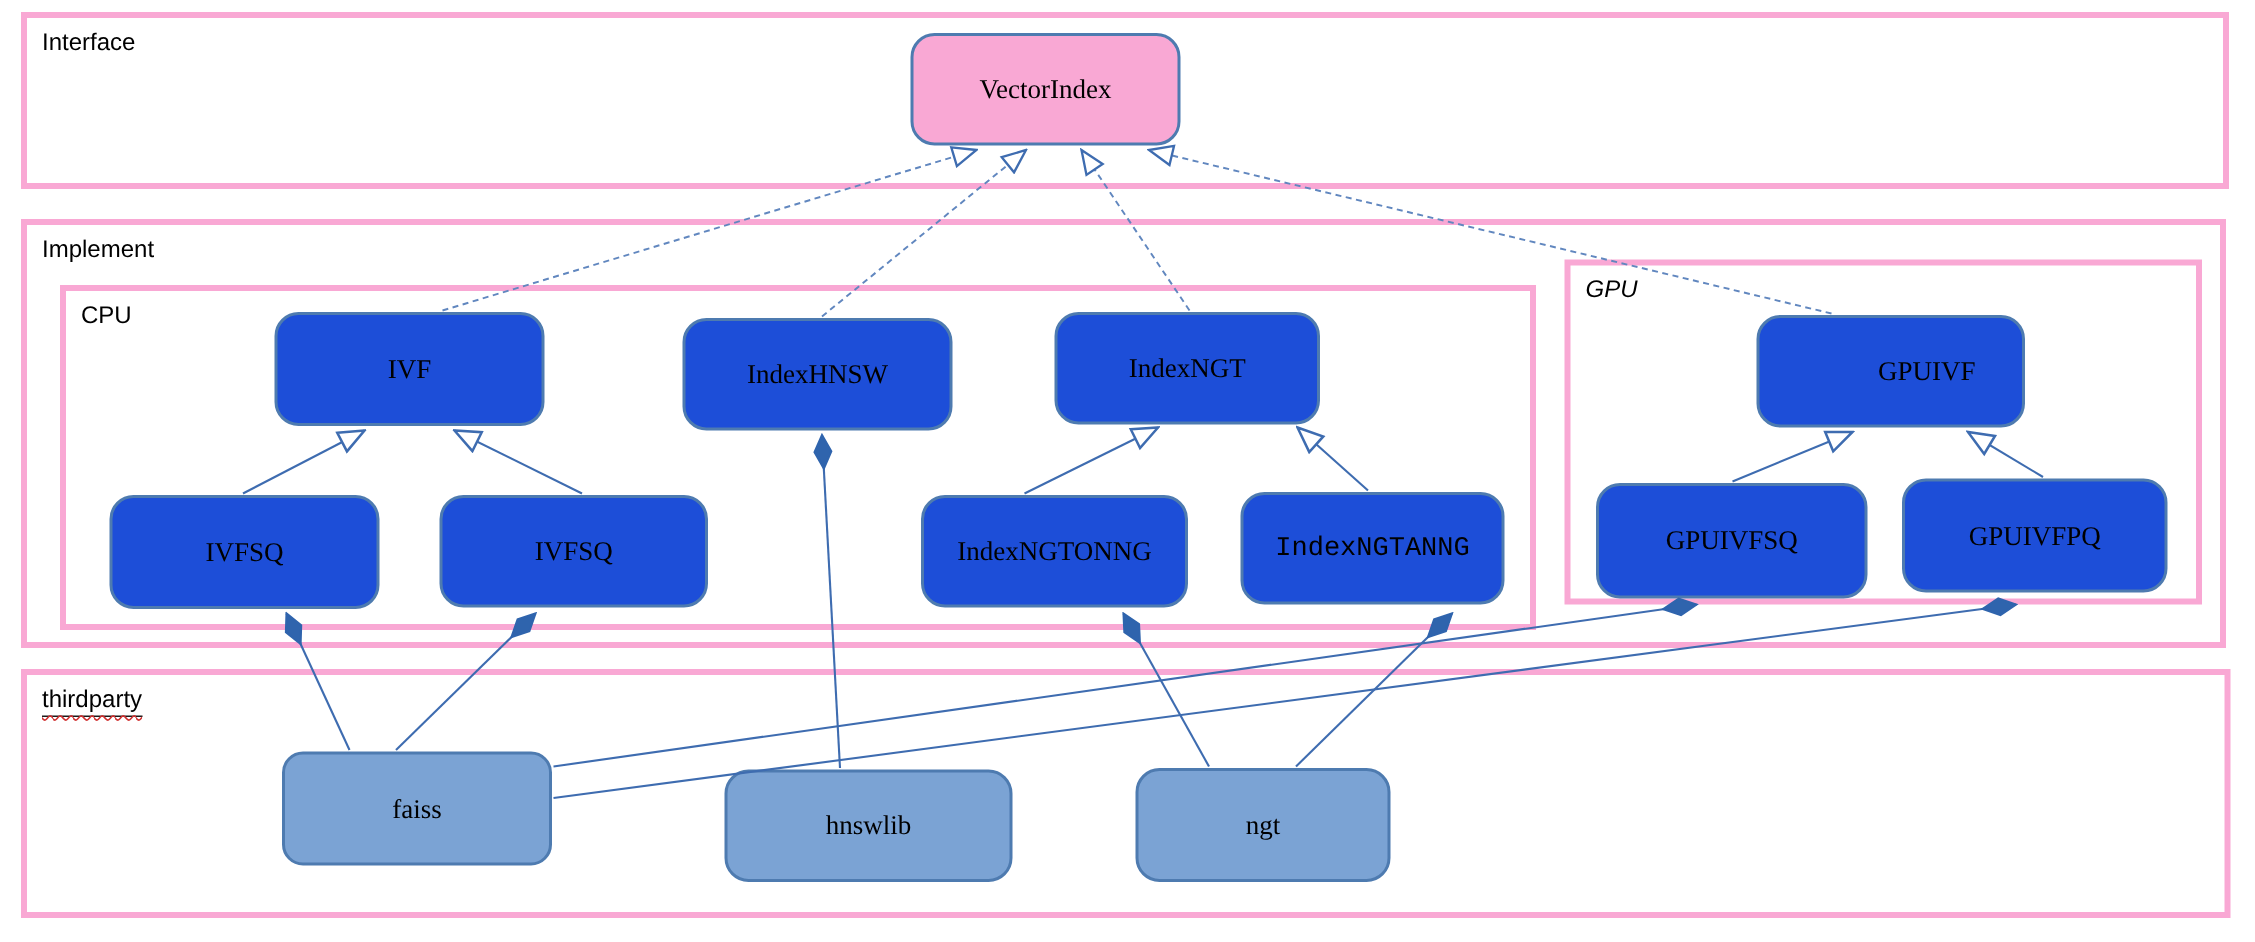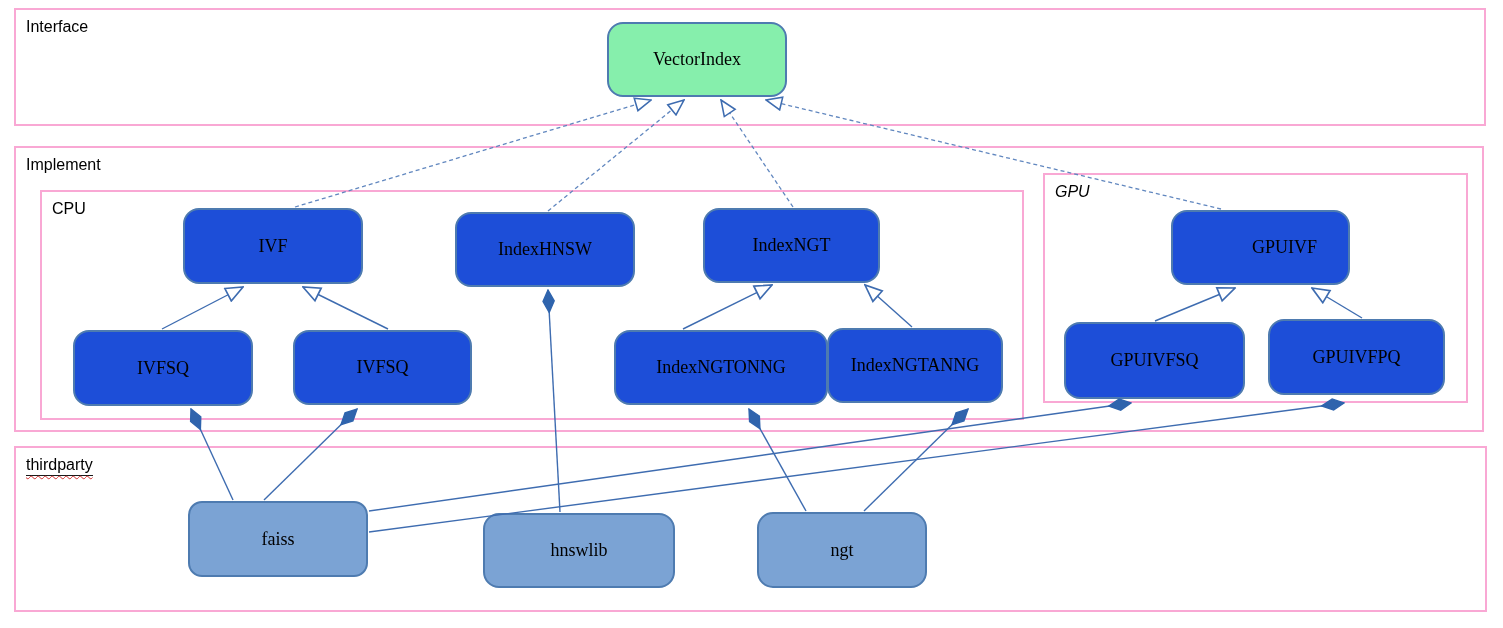--- a/index.html
+++ b/index.html
@@ -1,39 +1,39 @@
 <!DOCTYPE html>
 <html><head>
 <meta charset="utf-8">
 <style>
   html,body{margin:0;padding:0;background:#fff;}
   .canvas{
     position:relative;width:1503px;height:628px;background:#ffffff;
     font-family:"Liberation Sans",sans-serif;overflow:hidden;
   }
   .container{
-    position:absolute;border:2px solid #f9a8d4;background:transparent;box-sizing:border-box;
+    position:absolute;border:4px solid #f9a8d4;background:transparent;box-sizing:border-box;
   }
   .container-label{
     position:absolute;top:8px;left:10px;font-size:16px;color:#000;
     font-family:"Liberation Sans",sans-serif;white-space:nowrap;
   }
   .misspelled{
     border-bottom:1px solid #1a1a1a;
     text-decoration:underline wavy #d03030;
     text-underline-offset:5px;
     text-decoration-thickness:1px;
     padding-bottom:1px;
   }
   .node{
     position:absolute;border:2px solid #4e7bb0;border-radius:16px;box-sizing:border-box;
     display:flex;align-items:center;justify-content:center;
     font-family:"Liberation Serif","DejaVu Serif",serif;font-size:18px;color:#000;
   }
-  .node-pink{background:#86efac;}
+  .node-pink{background:#f9a8d4;}
   .node-green{background:#1d4ed8;}
   .node-blue{background:#7ba3d4;}
   .edges{position:absolute;left:0;top:0;pointer-events:none;}
   .edge-solid{stroke:#3e6cb0;stroke-width:1.4;fill:none;}
   .edge-dashed{stroke:#6187bf;stroke-width:1.3;stroke-dasharray:4 3;fill:none;}
 </style>
 </head>
 <body>
 
 <div class="canvas">
@@ -79,25 +79,25 @@
   </div>
 
   <div class="node node-green" style="left:73px;top:330px;width:180px;height:76px;">
     <span>IVFSQ</span>
   </div>
 
   <div class="node node-green" style="left:293px;top:330px;width:179px;height:75px;">
     <span>IVFSQ</span>
   </div>
 
-  <div class="node node-green" style="left:614px;top:330px;width:214px;height:75px;">
+  <div class="node node-green" style="left:614px;top:330px;width:178px;height:75px;">
     <span>IndexNGTONNG</span>
   </div>
 
-  <div class="node node-green" style="left:827px;top:328px;width:176px;height:75px;">
+  <div class="node node-green" style="left:827px;top:328px;width:176px;height:75px;font-family:Liberation Mono, monospace;">
     <span>IndexNGTANNG</span>
   </div>
 
   <div class="node node-green" style="left:1064px;top:322px;width:181px;height:77px;">
     <span>GPUIVFSQ</span>
   </div>
 
   <div class="node node-green" style="left:1268px;top:319px;width:177px;height:76px;">
     <span>GPUIVFPQ</span>
   </div>

